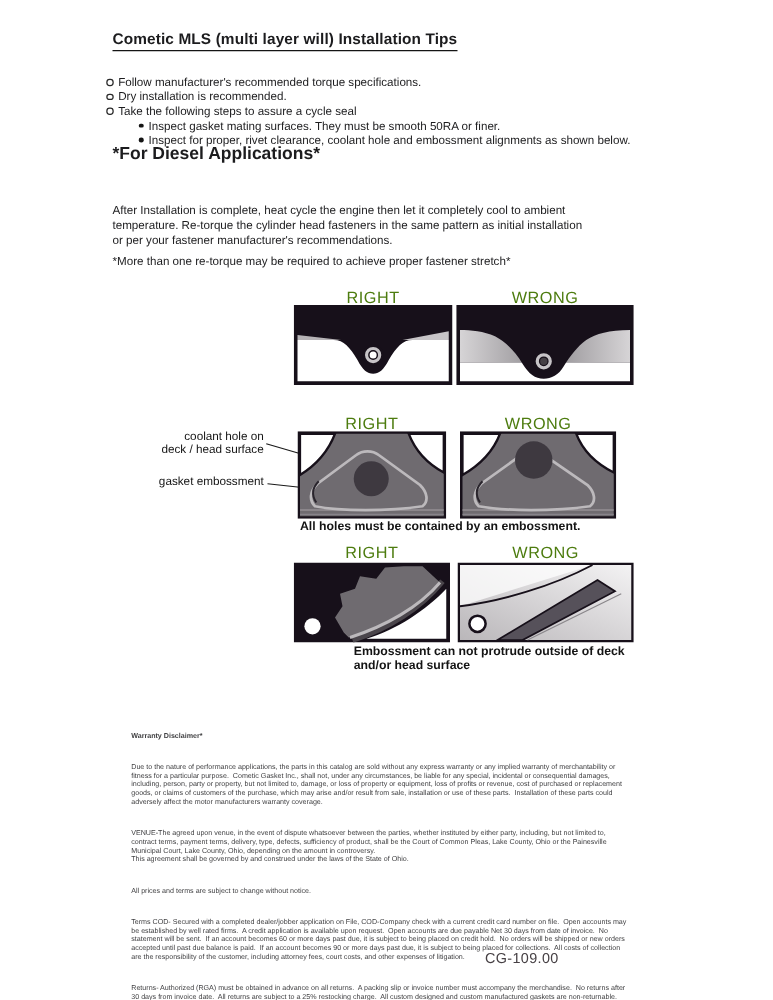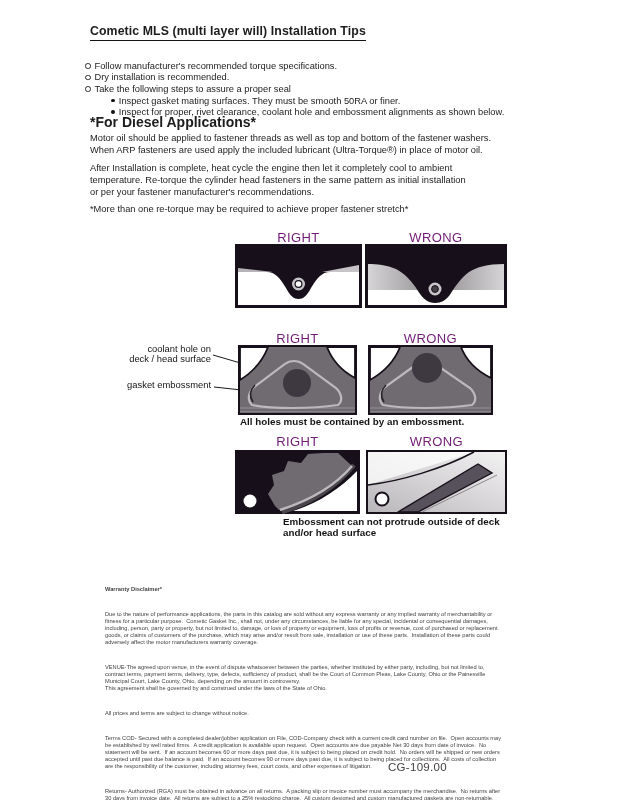--- a/index.html
+++ b/index.html
@@ -16,21 +16,21 @@
   .tip.sub{margin-left:26px;}
   .mko{width:3.5px;height:3.5px;border:1px solid #2a2a2a;border-radius:50%;flex:none;}
   .mkd{width:3.8px;height:3.8px;background:#141414;border-radius:50%;flex:none;}
   
   .h2{left:90px;top:114px;font-size:14px;font-weight:bold;}
   .body{font-size:9.3px;line-height:12px;white-space:pre-line;}
   .p1{left:90px;top:132px;width:440px;}
   .p2{left:90px;top:162px;width:440px;}
   .note{left:90px;top:203px;width:440px;}
   
-  .figlabel{font-size:13px;color:#701a75;text-align:center;letter-spacing:0.4px;}
+  .figlabel{font-size:13px;color:#4d7c0f;text-align:center;letter-spacing:0.4px;}
   .caption{font-size:9.8px;font-weight:bold;color:#141414;white-space:pre-line;line-height:10.6px;}
   .panel{position:absolute;}
   .panel svg{display:block;width:100%;height:100%;}
   .callout{font-size:9.4px;color:#141414;text-align:right;white-space:pre-line;line-height:9.8px;}
   
   .legal{left:105px;top:572px;font-size:5.7px;line-height:6.9px;color:#3f3f41;white-space:pre;}
   .legal .lh{font-weight:bold;margin:0 0 4.5px 0;}
   .legal p{margin:0 0 4.6px 0;}
   .footer{left:388px;top:761px;font-size:11.5px;color:#464044;letter-spacing:0.3px;}
 </style>
@@ -47,35 +47,33 @@
     <div class="tip">
         <span class="mko"></span>
         <span>Follow manufacturer's recommended torque specifications.</span>
       </div>
     <div class="tip">
         <span class="mko"></span>
         <span>Dry installation is recommended.</span>
       </div>
     <div class="tip">
         <span class="mko"></span>
-        <span>Take the following steps to assure a proper seal</span>
+        <span>Take the following steps to assure a cycle seal</span>
       </div>
     <div class="tip sub">
         <span class="mkd"></span>
         <span>Inspect gasket mating surfaces.  They must be smooth 50RA or finer.</span>
       </div>
     <div class="tip sub">
         <span class="mkd"></span>
         <span>Inspect for proper, rivet clearance, coolant hole and embossment alignments as shown below.</span>
       </div>
   </div>
 
   <div class="abs h2">*For Diesel Applications*</div>
-  <div class="abs body p1">Motor oil should be applied to fastener threads as well as top and bottom of the fastener washers.
-When ARP fasteners are used apply the included lubricant (Ultra-Torque®) in place of motor oil.</div>
   <div class="abs body p2">After Installation is complete, heat cycle the engine then let it completely cool to ambient
 temperature. Re-torque the cylinder head fasteners in the same pattern as initial installation
 or per your fastener manufacturer's recommendations.</div>
   <div class="abs body note">*More than one re-torque may be required to achieve proper fastener stretch*</div>
 
   <div class="abs figlabel" style="left:235px;top:230px;width:127px;">RIGHT</div>
   <div class="abs figlabel" style="left:365px;top:230px;width:142px;">WRONG</div>
 
   <div class="panel" style="left:235px;top:244px;width:127px;height:64px;">
     <svg viewBox="0 0 127 64">

